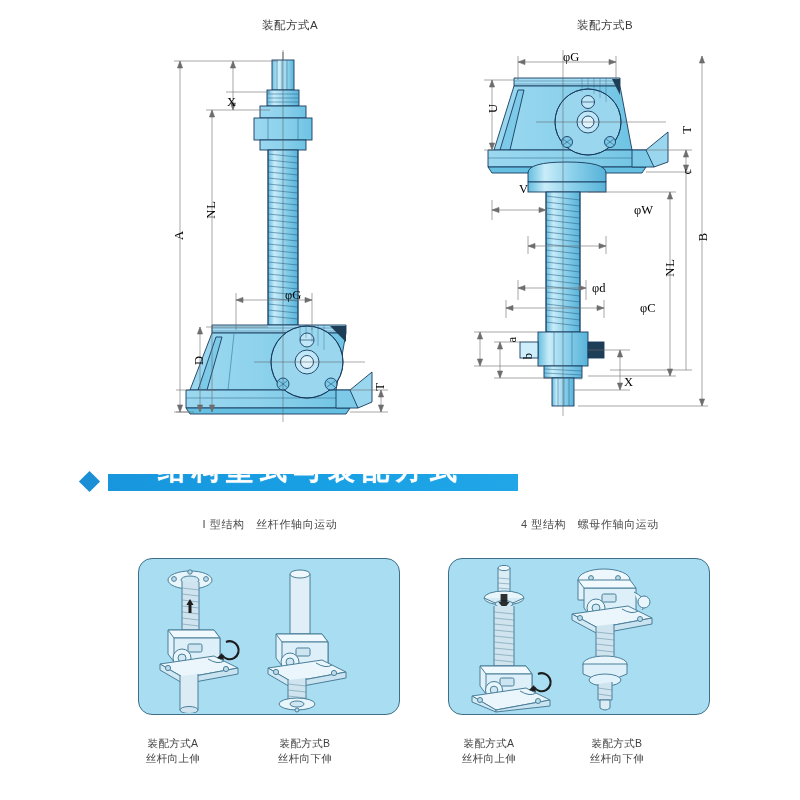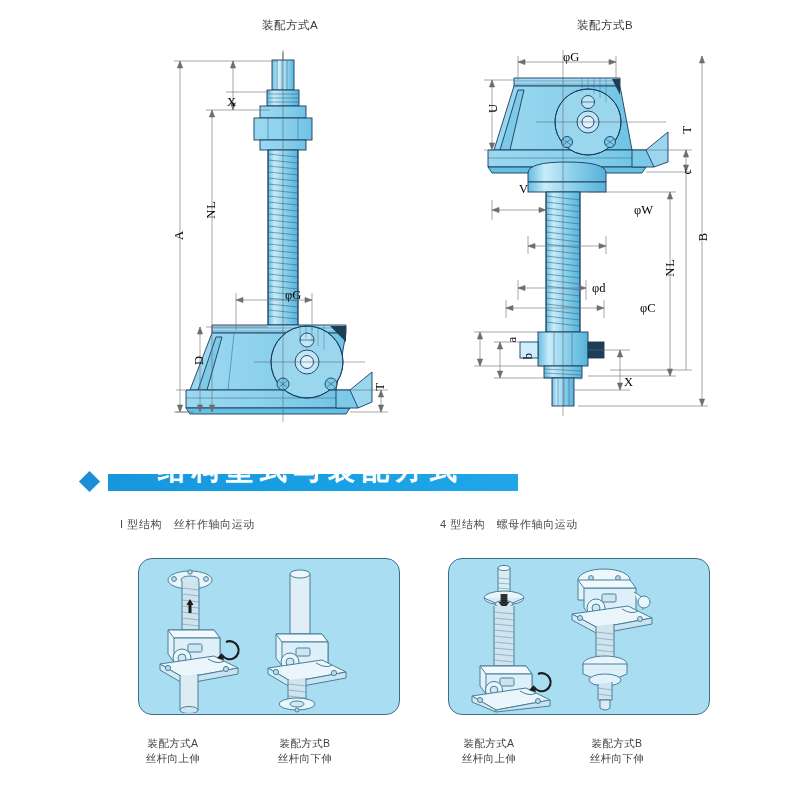--- a/index.html
+++ b/index.html
@@ -19,21 +19,21 @@
   #heading-bar{position:absolute;left:68px;top:22px;width:410px;height:17px;
       background:linear-gradient(90deg,#1896dd 0%,#18a0e4 55%,#21a7e8 100%);}
   #heading-diamond{position:absolute;left:42px;top:22px;width:15px;height:15px;
       background:#1a8fd6;transform:rotate(45deg);}
   #heading-text{position:absolute;left:72px;top:4px;font-size:27px;font-weight:700;
       color:#ffffff;letter-spacing:7px;line-height:32px;
       text-shadow:0 0 1px rgba(255,255,255,.9);
       font-family:Liberation Mono, monospace;white-space:nowrap;margin-left:46px;}
 
   
-  .panel-title{font-size:11px;color:#4a4a4a;text-align:left;letter-spacing:.6px;}
+  .panel-title{font-size:11px;color:#4a4a4a;text-align:center;letter-spacing:.6px;}
   .panel-box{position:absolute;border:1.6px solid #3f6f86;border-radius:14px;
       background:#a8ddf2;}
   .cap{position:absolute;font-size:10.5px;color:#3f3f3f;text-align:center;
       line-height:15px;letter-spacing:.4px;}
 </style>
 </head>
 <body>
 
 <div id="page">
 

